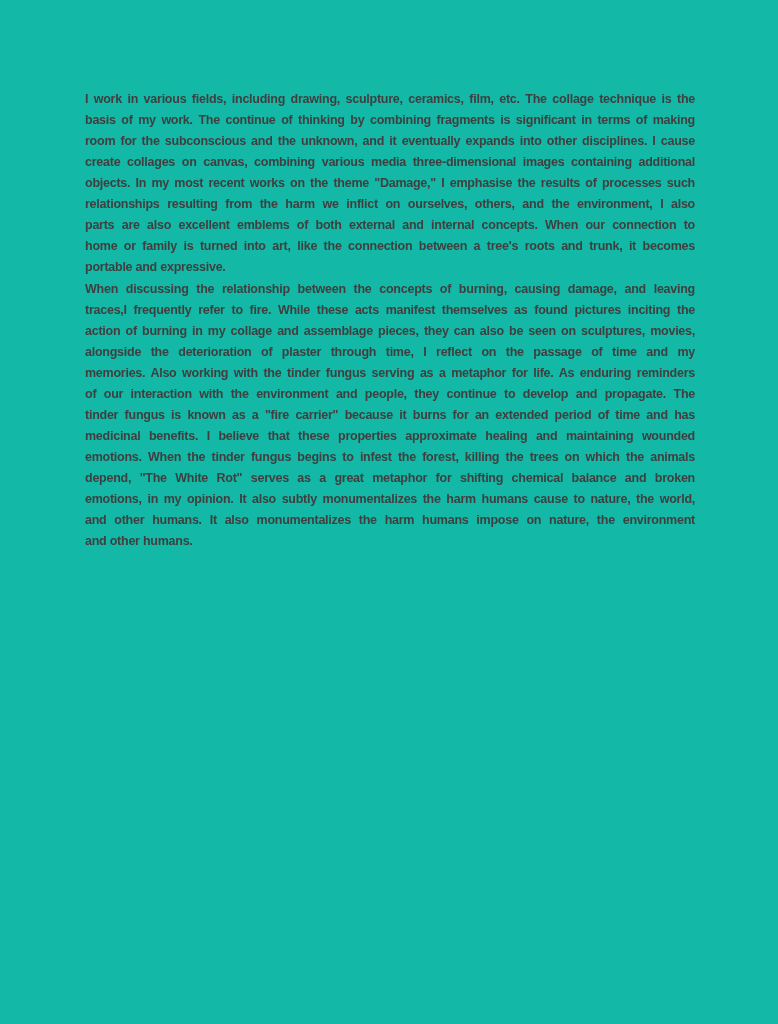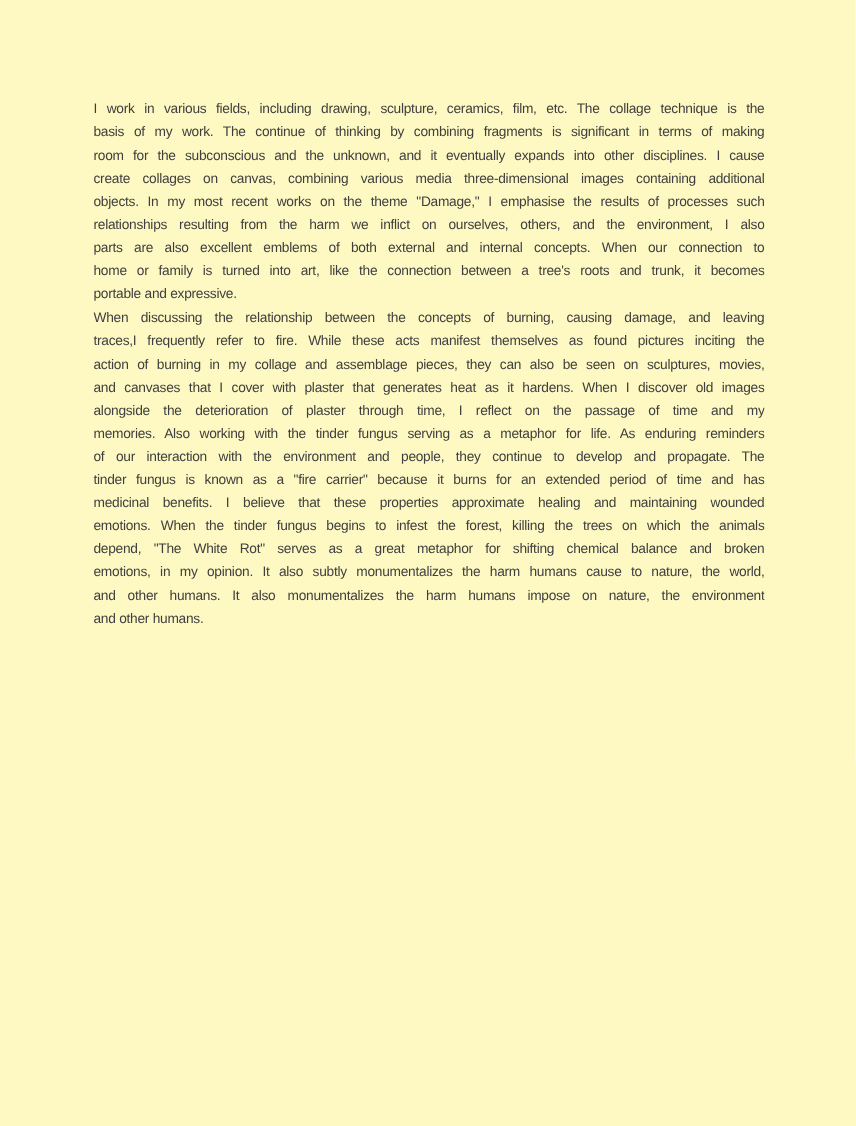--- a/index.html
+++ b/index.html
@@ -4,23 +4,24 @@
 <style>
   html, body {
     margin: 0;
     padding: 0;
     background: #ffffff;
   }
   .page {
     position: relative;
     width: 778px;
     height: 1024px;
-    background: #fef9c3;
+    background: #14b8a6;
     overflow: hidden;
     font-family: "Liberation Sans", sans-serif;
+    font-weight: bold;
   }
   .text-block {
     position: absolute;
     left: 85px;
     top: 89px;
     width: 610px;
     color: #3f3f3f;
     font-size: 12.5px;
     letter-spacing: -0.25px;
     line-height: 21px;
@@ -53,21 +54,20 @@
       <div class="line">relationships resulting from the harm we inflict on ourselves, others, and the environment, I also</div>
       <div class="line">parts are also excellent emblems of both external and internal concepts. When our connection to</div>
       <div class="line">home or family is turned into art, like the connection between a tree's roots and trunk, it becomes</div>
       <div class="line last">portable and expressive.</div>
     </div>
 
     <div class="paragraph para-2">
       <div class="line">When discussing the relationship between the concepts of burning, causing damage, and leaving</div>
       <div class="line">traces,I frequently refer to fire. While these acts manifest themselves as found pictures inciting the</div>
       <div class="line">action of burning in my collage and assemblage pieces, they can also be seen on sculptures, movies,</div>
-      <div class="line">and canvases that I cover with plaster that generates heat as it hardens. When I discover old images</div>
       <div class="line">alongside the deterioration of plaster through time, I reflect on the passage of time and my</div>
       <div class="line">memories. Also working with the tinder fungus serving as a metaphor for life. As enduring reminders</div>
       <div class="line">of our interaction with the environment and people, they continue to develop and propagate. The</div>
       <div class="line">tinder fungus is known as a "fire carrier" because it burns for an extended period of time and has</div>
       <div class="line">medicinal benefits. I believe that these properties approximate healing and maintaining wounded</div>
       <div class="line">emotions. When the tinder fungus begins to infest the forest, killing the trees on which the animals</div>
       <div class="line">depend, "The White Rot" serves as a great metaphor for shifting chemical balance and broken</div>
       <div class="line">emotions, in my opinion. It also subtly monumentalizes the harm humans cause to nature, the world,</div>
       <div class="line">and other humans. It also monumentalizes the harm humans impose on nature, the environment</div>
       <div class="line last">and other humans.</div>

